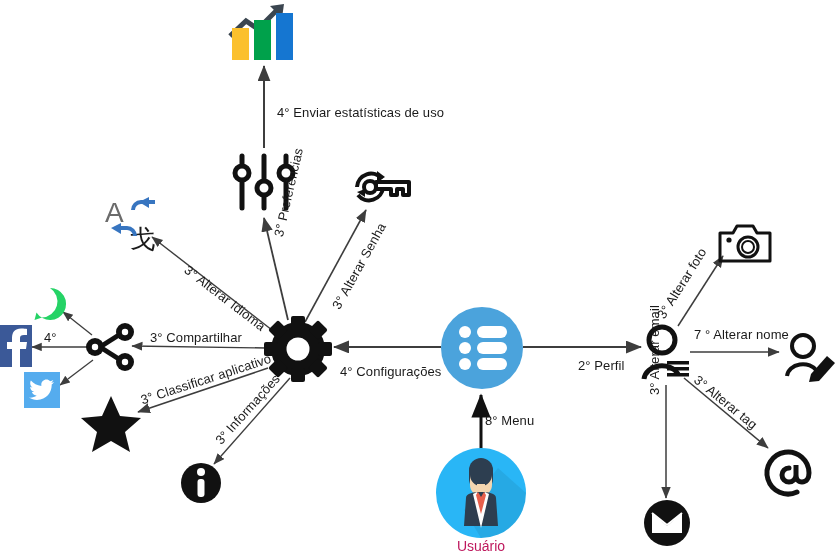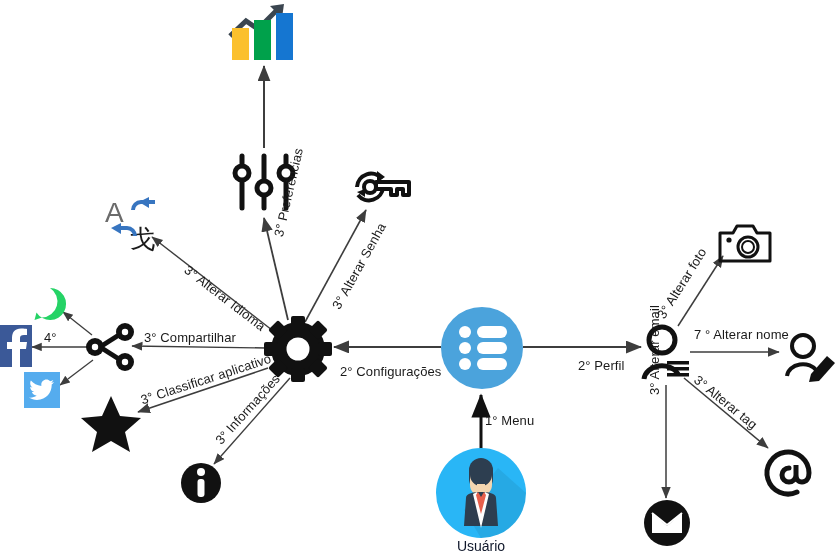--- a/index.html
+++ b/index.html
@@ -3,21 +3,21 @@
 <meta charset="utf-8">
 <style>
   html,body{margin:0;padding:0;background:#ffffff;}
   body{width:837px;height:559px;position:relative;overflow:hidden;
        font-family:"Liberation Sans","DejaVu Sans",sans-serif;color:#1a1a1a;}
   #canvas{position:absolute;left:0;top:0;width:837px;height:559px;}
   .node{position:absolute;display:flex;align-items:center;justify-content:center;}
   .lbl{position:absolute;font-size:13px;color:#1a1a1a;white-space:nowrap;
        line-height:1.1;letter-spacing:0.1px;}
   svg{display:block;overflow:visible;}
-  .cap{position:absolute;font-size:14px;color:#0f172a;white-space:nowrap;text-align:center;}
+  .cap{position:absolute;font-size:14px;color:#be185d;white-space:nowrap;text-align:center;}
 </style>
 </head>
 <body>
 
 <div id="canvas">
 
   <svg width="837" height="559" style="position:absolute;left:0;top:0">
     <defs>
       <marker id="ah" markerWidth="9" markerHeight="9" refX="7.5" refY="3.2" orient="auto" markerUnits="strokeWidth">
         <path d="M0,0 L8,3.2 L0,6.4 z" fill="#3d3d3d"></path>
@@ -251,38 +251,39 @@
 
   <div class="node" style="left:643px;top:499px;width:48px;height:48px">
     <svg width="48" height="48" viewBox="0 0 48 48">
       <circle cx="24" cy="24" r="23" fill="#111"></circle>
       <rect x="9" y="14" width="30" height="20" fill="#fff"></rect>
       <path d="M9,14 L24,27 L39,14 z" fill="#111"></path>
       <path d="M9,14 L24,26 L39,14" fill="none" stroke="#fff" stroke-width="2"></path>
     </svg>
   </div>
 
+  <div class="lbl" style="left:277px;top:106px">4° Enviar estatísticas de uso</div>
 
   <div class="lbl" style="left:272px;top:235px;transform:rotate(-77deg);transform-origin:left top">3° Preferências</div>
 
   <div class="lbl" style="left:330px;top:305px;transform:rotate(-61deg);transform-origin:left top">3° Alterar Senha</div>
 
   <div class="lbl" style="left:190px;top:263px;transform:rotate(37.5deg);transform-origin:left top">3° Alterar Idioma</div>
 
-  <div class="lbl" style="left:144px;top:331px">3° Compartilhar</div>
+  <div class="lbl" style="left:150px;top:331px">3° Compartilhar</div>
 
   <div class="lbl" style="left:44px;top:331px">4°</div>
 
   <div class="lbl" style="left:139px;top:394px;transform:rotate(-18deg);transform-origin:left top">3° Classificar aplicativo</div>
 
   <div class="lbl" style="left:213px;top:438px;transform:rotate(-48deg);transform-origin:left top">3° Informações</div>
 
-  <div class="lbl" style="left:340px;top:365px">2° Configurações</div>
-
-  <div class="lbl" style="left:485px;top:414px">1° Menu</div>
+  <div class="lbl" style="left:340px;top:365px">4° Configurações</div>
+
+  <div class="lbl" style="left:485px;top:414px">8° Menu</div>
 
   <div class="lbl" style="left:578px;top:359px">2° Perfil</div>
 
   <div class="lbl" style="left:655px;top:314px;transform:rotate(-58deg);transform-origin:left top">3° Alterar foto</div>
 
   <div class="lbl" style="left:694px;top:328px">7 ° Alterar nome</div>
 
   <div class="lbl" style="left:700px;top:373px;transform:rotate(39deg);transform-origin:left top">3° Alterar tag</div>
 
   <div class="lbl" style="left:648px;top:395px;transform:rotate(-90deg);transform-origin:left top">3° Alterar email</div>

